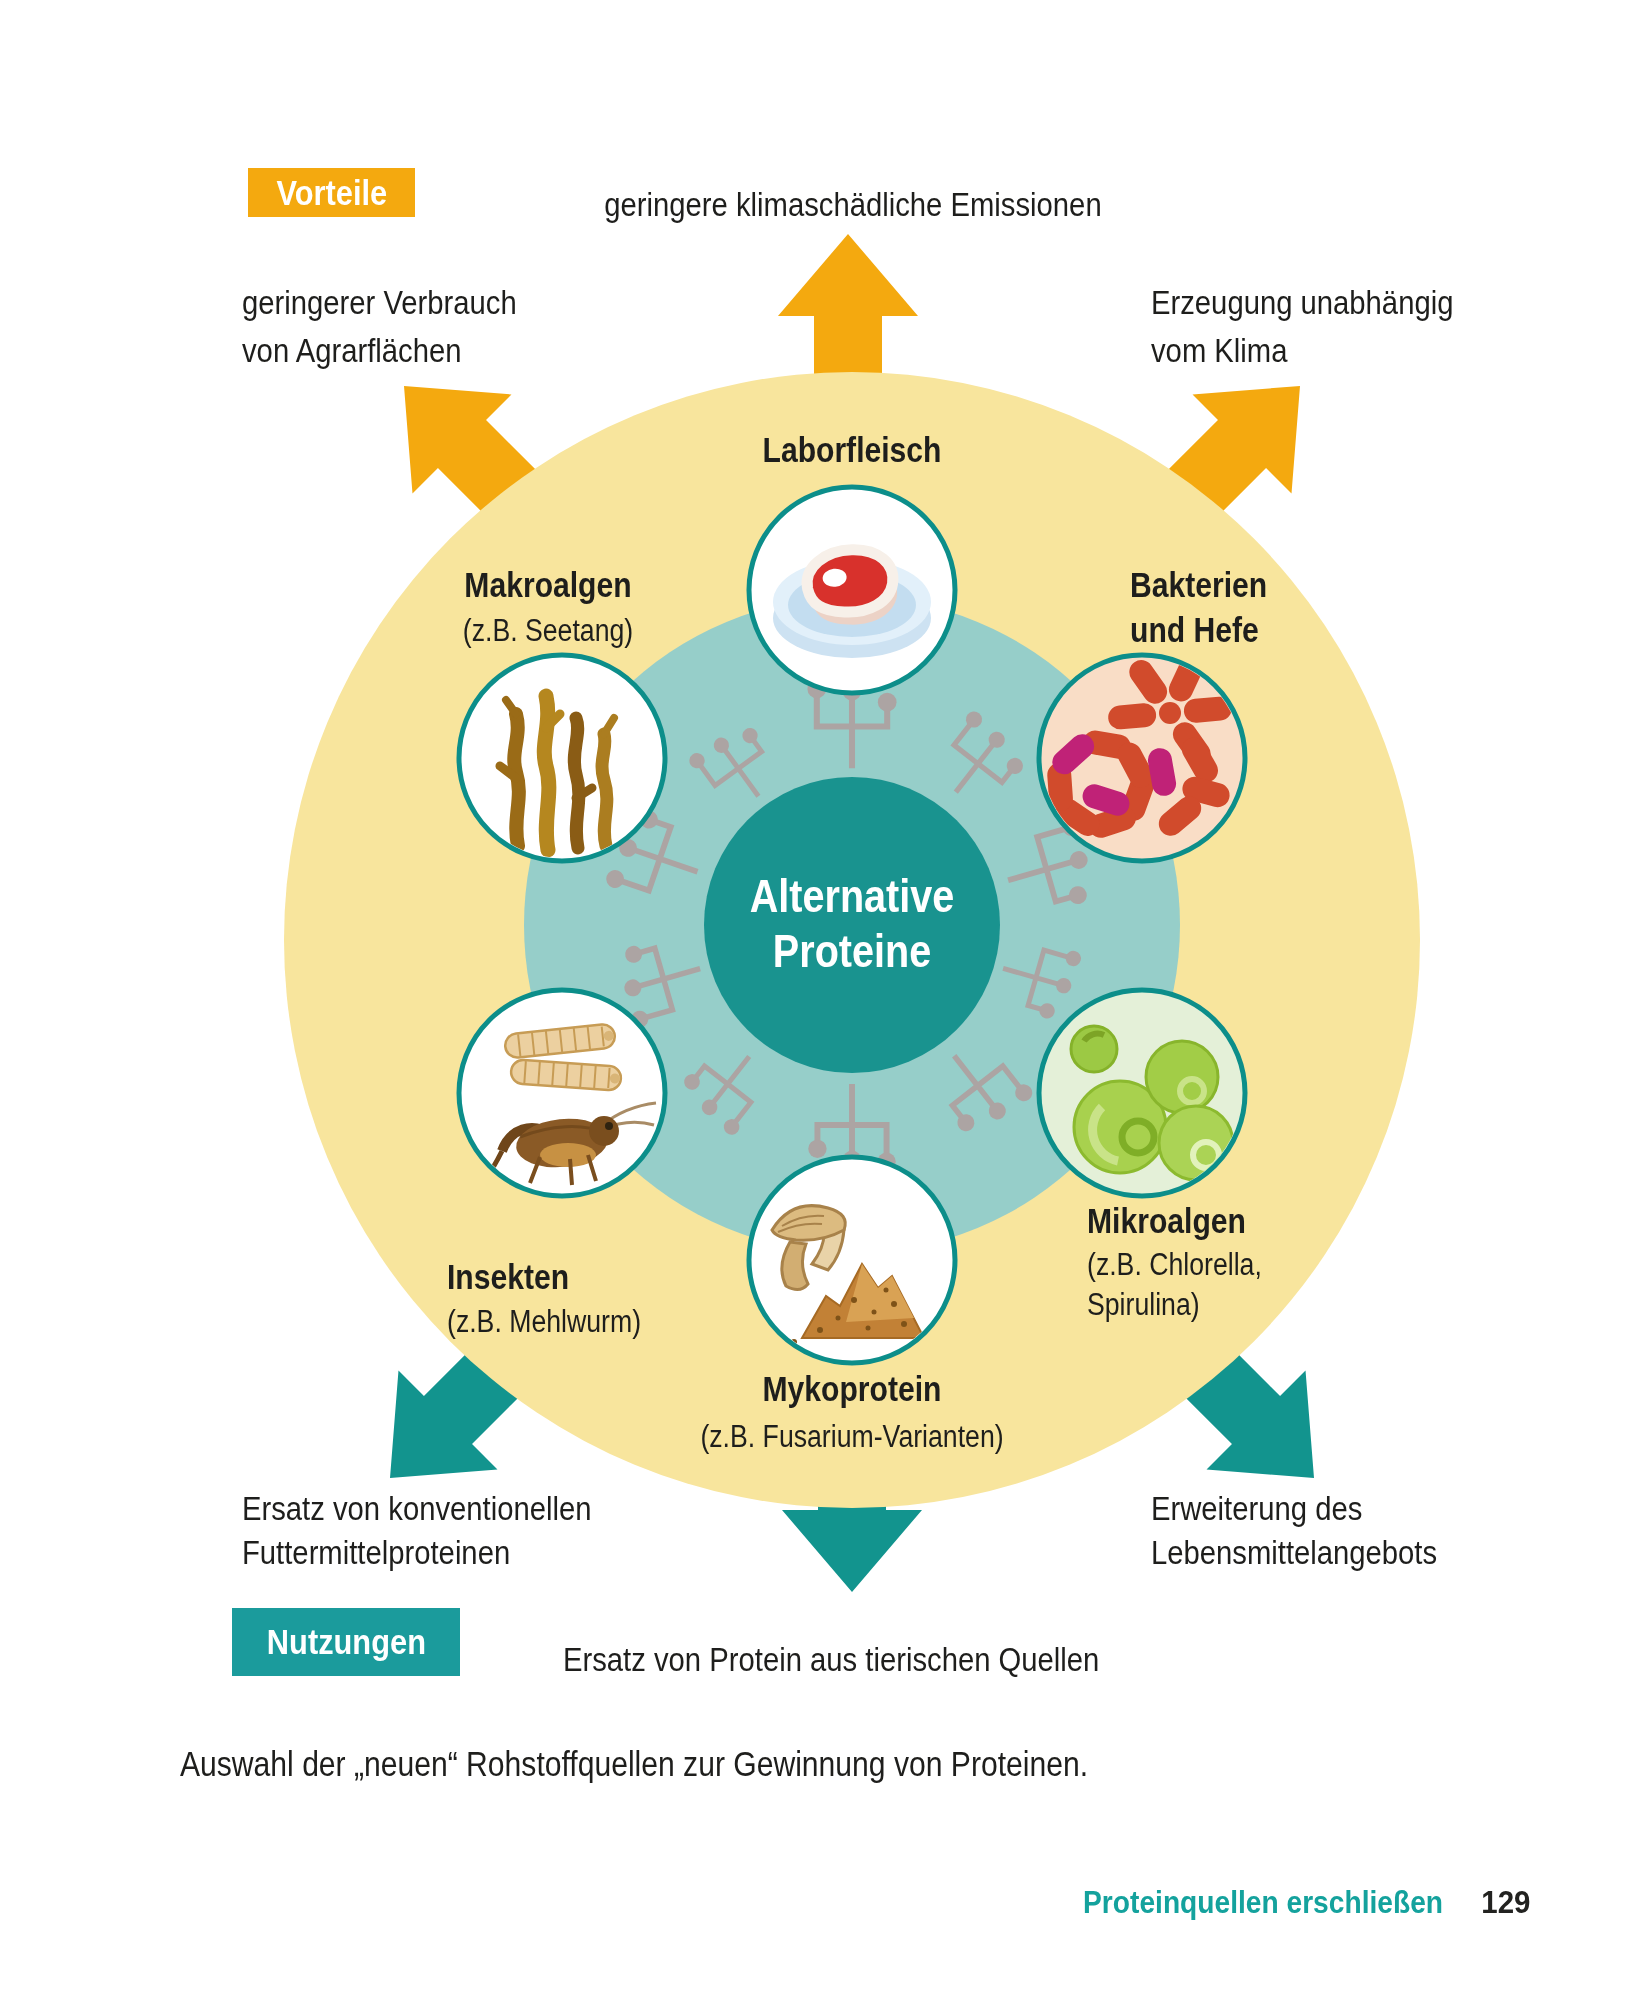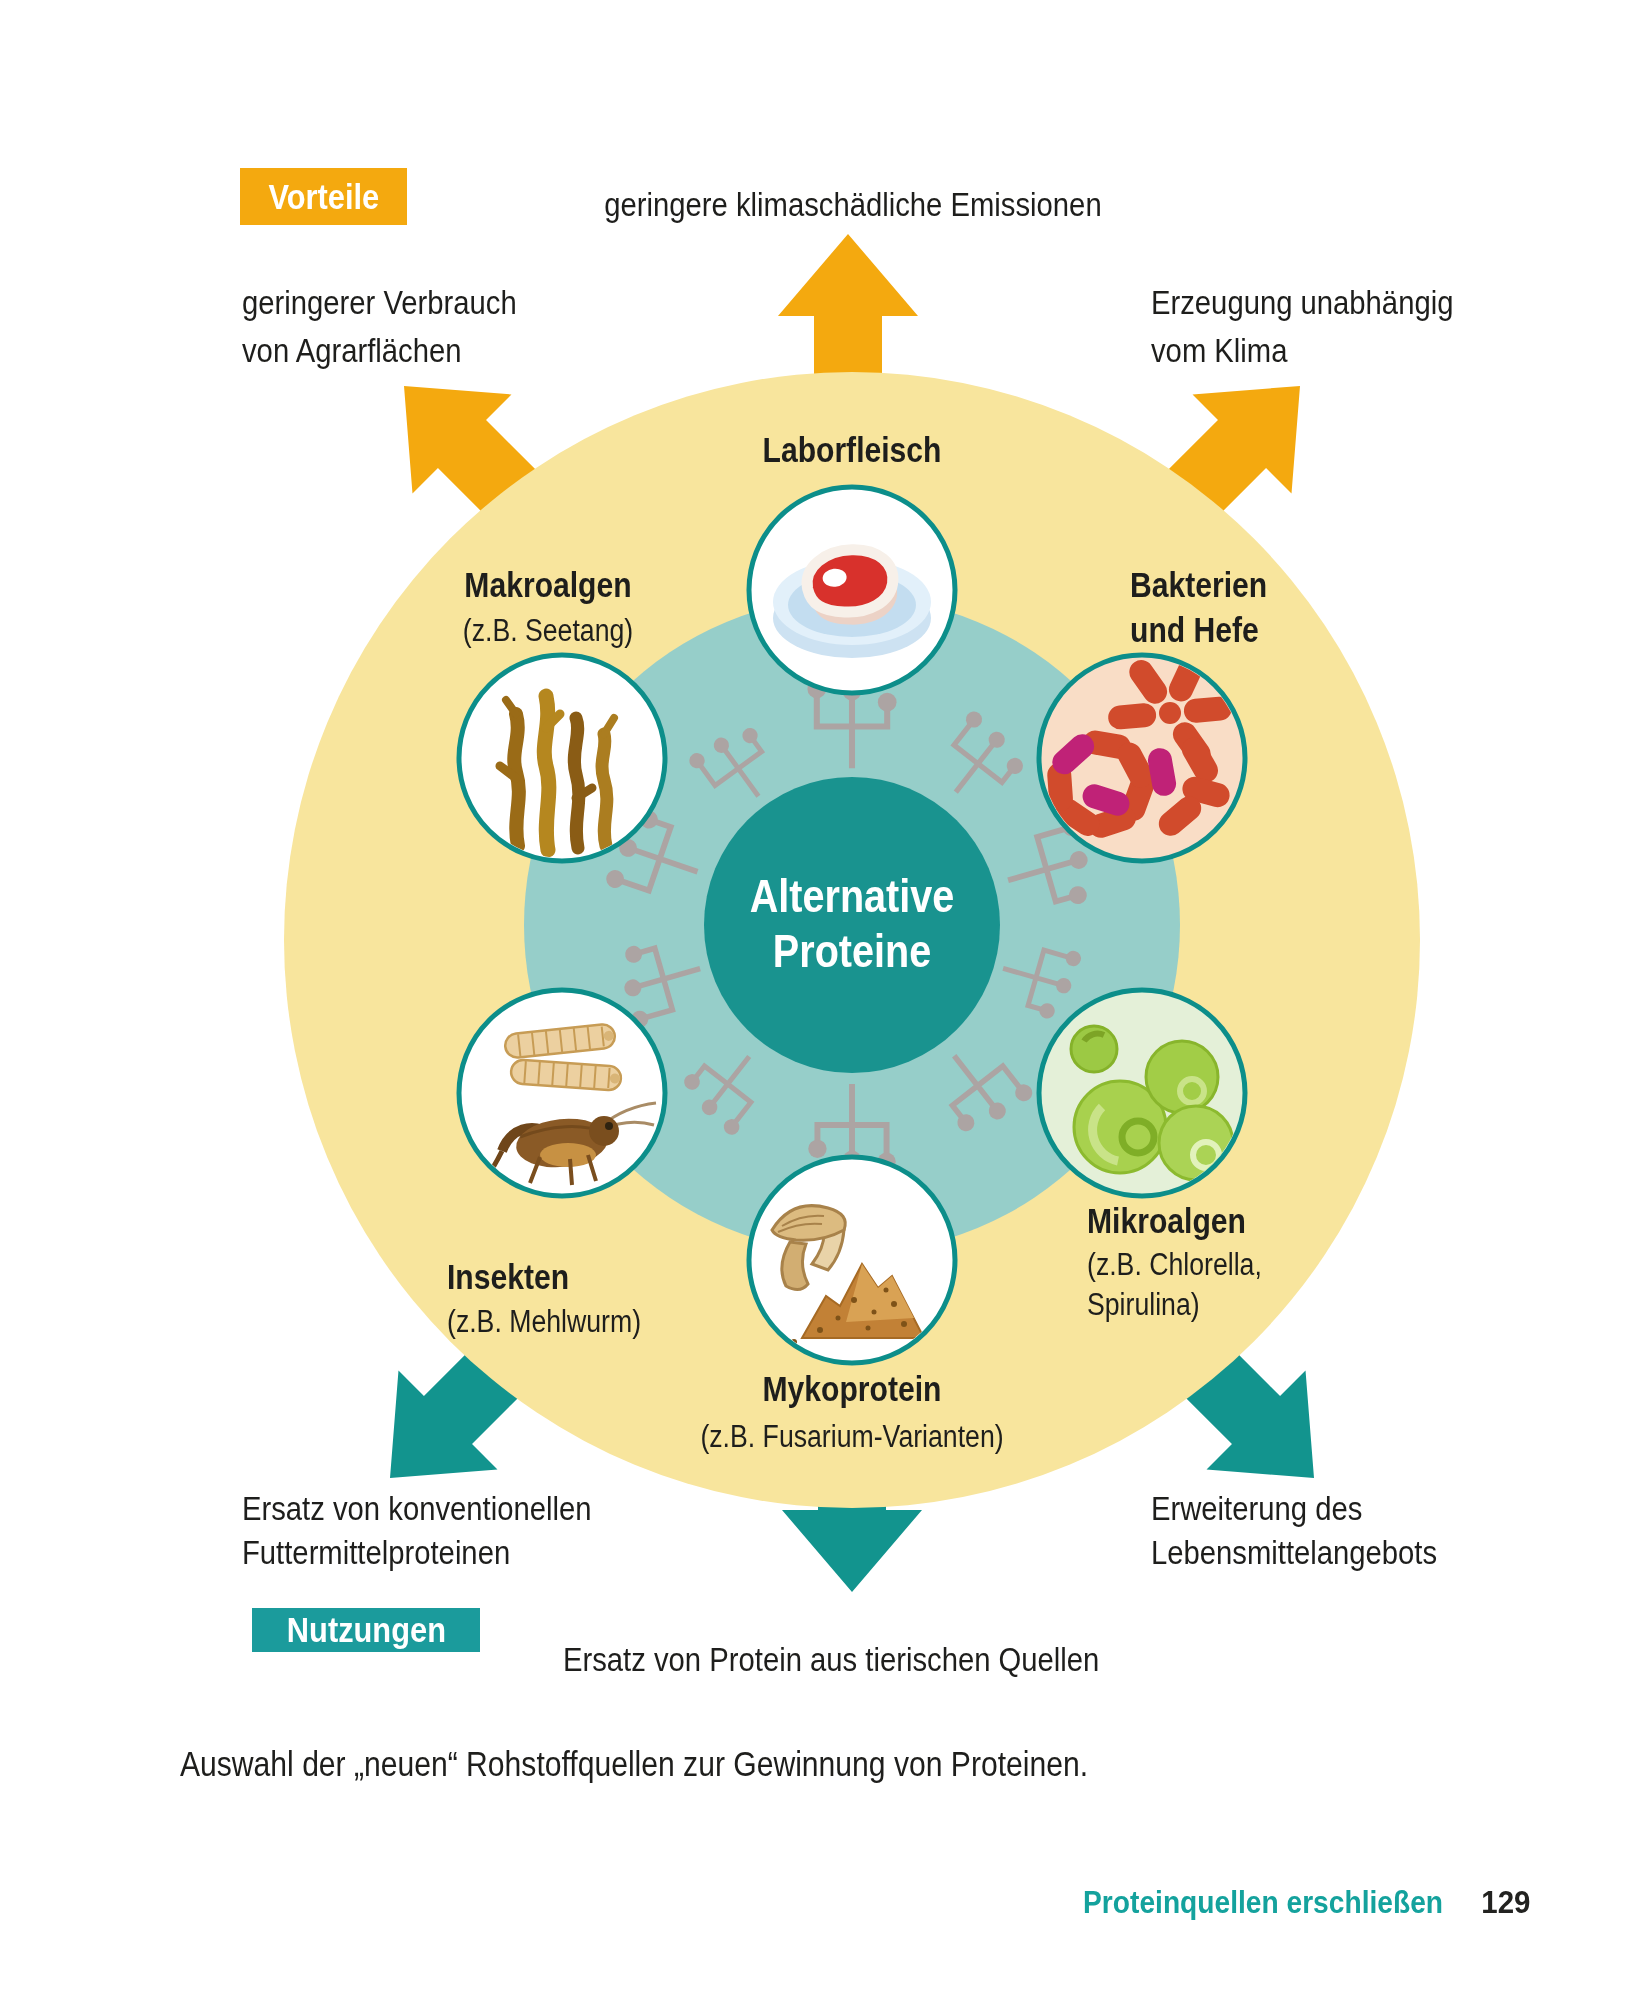--- a/index.html
+++ b/index.html
@@ -11,22 +11,22 @@
   .line{
     position:absolute;white-space:nowrap;font-size:34px;line-height:42px;
     color:var(--c-text,#1e1e1c);transform:scaleX(.86);transform-origin:0 50%;
   }
   .line.b{font-weight:bold;font-size:35px;}
   .line.s{font-size:31px;line-height:38px;}
   .line.ctr{width:800px;margin-left:-400px;text-align:center;transform-origin:50% 50%;}
   .line.cw{color:#ffffff;font-weight:bold;font-size:46px;line-height:55px;}
   .badge{position:absolute;display:flex;align-items:center;justify-content:center;}
   .badge span{display:inline-block;transform:scaleX(.88);color:#ffffff;font-weight:bold;font-size:35px;white-space:nowrap;}
-  #badge-vorteile{left:240px;top:168px;width:167px;height:57px;background:var(--c-orange,#f4a90f);}
-  #badge-nutzungen{left:252px;top:1608px;width:228px;height:44px;background:var(--c-teal-badge,#1b9b9c);}
+  #badge-vorteile{left:248px;top:168px;width:167px;height:49px;background:var(--c-orange,#f4a90f);}
+  #badge-nutzungen{left:232px;top:1608px;width:228px;height:68px;background:var(--c-teal-badge,#1b9b9c);}
   .caption{position:absolute;left:180px;top:1744px;font-size:35px;white-space:nowrap;
     transform:scaleX(.86);transform-origin:0 50%;}
   .footer{position:absolute;top:1884px;right:117px;display:flex;gap:34px;align-items:baseline;
     font-weight:bold;font-size:32px;white-space:nowrap;}
   .footer .chapter{color:var(--c-teal-footer,#14a29d);display:inline-block;transform:scaleX(.88);transform-origin:100% 50%;}
   .footer .pageno{color:#222220;display:inline-block;transform:scaleX(.92);transform-origin:100% 50%;}
 </style>
 </head>
 <body>
 

